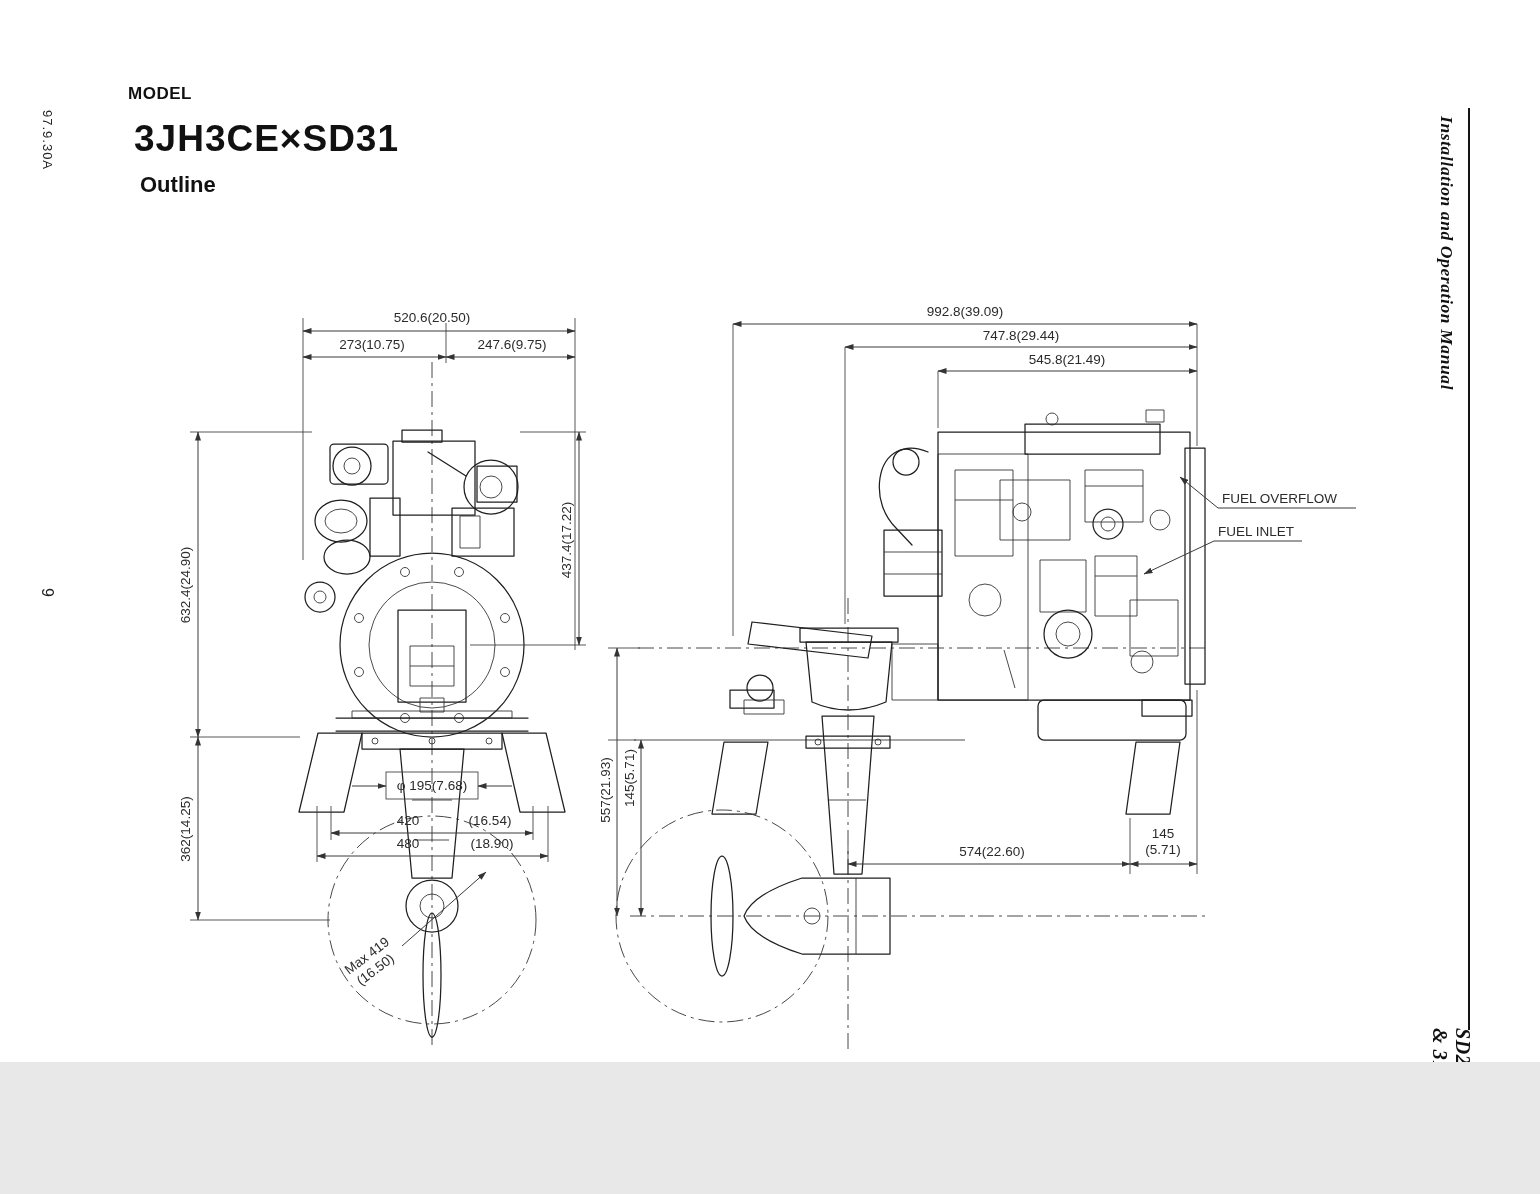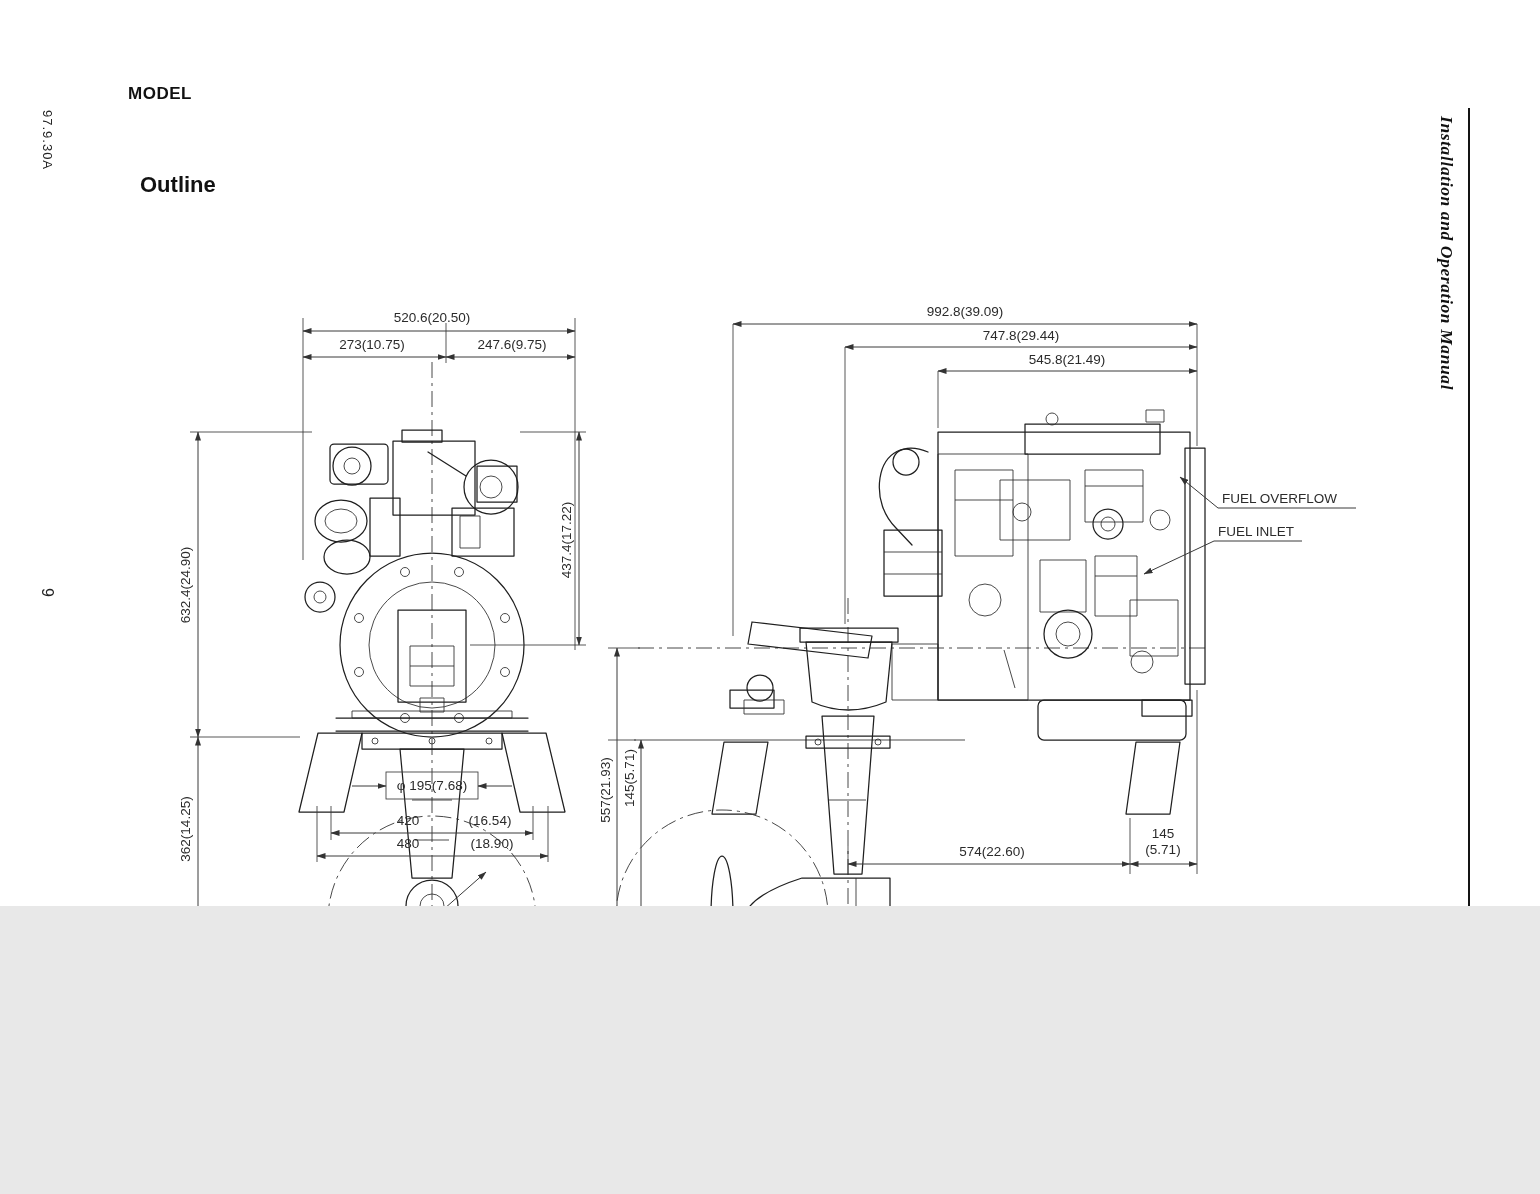--- a/index.html
+++ b/index.html
@@ -1,17 +1,17 @@
 <!DOCTYPE html>
 <html><head>
 <meta charset="utf-8">
 <style>
   html,body{margin:0;padding:0;background:#e8e8e8;}
   .page{
-    position:relative;width:1540px;height:906px;background:#ffffff;
+    position:relative;width:1540px;height:1062px;background:#ffffff;
     font-family:"Liberation Sans",sans-serif;color:#111;overflow:hidden;
   }
   .abs{position:absolute;}
   .model-label{left:128px;top:84px;font-size:17px;font-weight:bold;letter-spacing:.5px;}
   .model-name{left:134px;top:118px;font-size:37px;font-weight:800;letter-spacing:1px;}
   .outline-label{left:140px;top:172px;font-size:22px;font-weight:bold;}
   .doc-code{left:40px;top:110px;writing-mode:vertical-rl;font-size:13px;letter-spacing:1px;color:#222;}
   .page-number{left:38px;top:588px;writing-mode:vertical-rl;font-size:16px;color:#222;}
   .edge-title{
     left:1436px;top:116px;writing-mode:vertical-rl;
@@ -33,20 +33,21 @@
   .cl {fill:none;stroke:#333;stroke-width:.9;stroke-dasharray:16 5 3 5;}
   .dim{fill:none;stroke:#3a3a3a;stroke-width:1;}
   .ext{fill:none;stroke:#3a3a3a;stroke-width:.85;}
 </style>
 </head>
 <body>
 
 <div class="page">
 
   <div class="abs model-label">MODEL</div>
+  <div class="abs model-name">3JH3CE×SD31</div>
   <div class="abs outline-label">Outline</div>
 
   <div class="abs doc-code">97.9.30A</div>
   <div class="abs page-number">9</div>
   <div class="abs edge-rule"></div>
   <div class="abs edge-title">Installation and Operation Manual</div>
   <div class="abs edge-footer">SD20 &amp; 31</div>
 
   <svg class="abs" style="left:0;top:0" width="1540" height="1194" viewBox="0 0 1540 1194">
     <defs>

